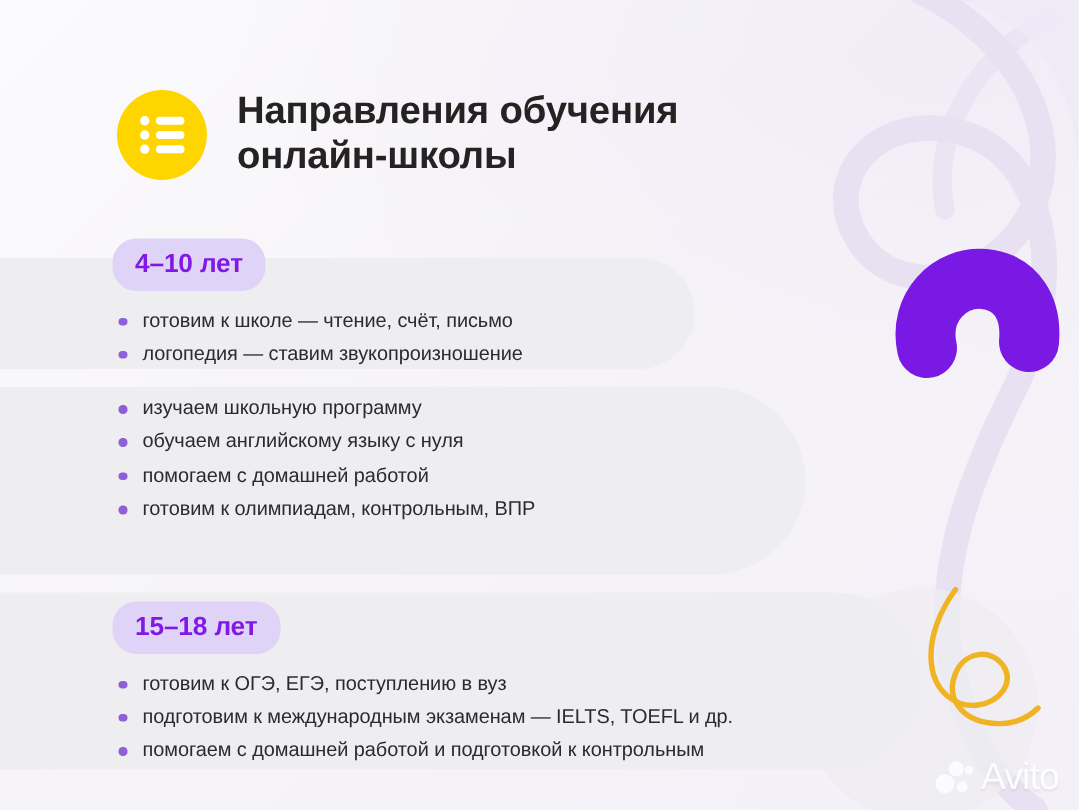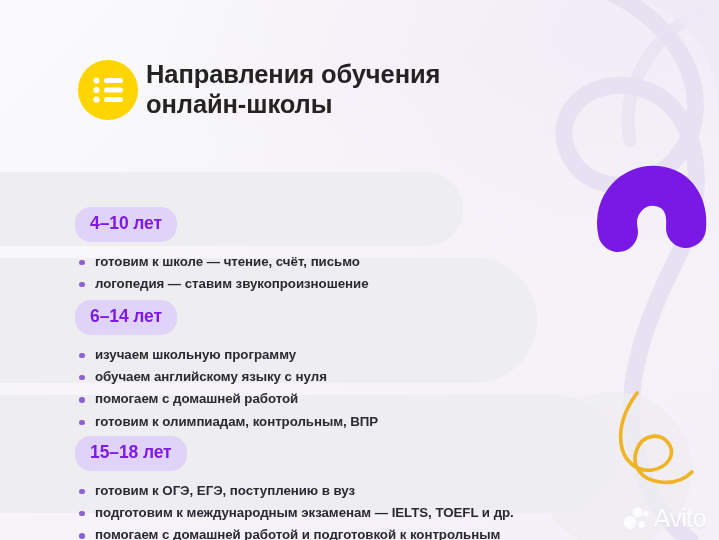--- a/index.html
+++ b/index.html
@@ -37,21 +37,21 @@
   }
   .deco-svg { position:absolute; inset:0; width:719px; height:540px; display:block; }
 
   
   .header {
     position:absolute;
     left:78px;
     top:57px;
     display:flex;
     align-items:flex-start;
-    gap:8px;
+    gap:20px;
     z-index:5;
   }
   .header-icon {
     width:60px;
     height:60px;
     border-radius:50%;
     background:#ffd500;
     flex:0 0 60px;
     display:flex;
     align-items:center;
@@ -74,42 +74,41 @@
   .card {
     position:absolute;
     left:-60px;
     background:#eeedef;
     z-index:3;
   }
   .card-1 { top:172px; width:523px;  height:74px;  border-radius:0 42px 42px 0; }
   .card-2 { top:258px; width:597px;  height:125px; border-radius:0 63px 63px 0; }
   .card-3 { top:395px; width:675px;  height:118px; border-radius:0 60px 60px 0; }
 
-  .section { position:absolute; z-index:6; left:75px;margin-top:48px; }
+  .section { position:absolute; z-index:6; left:75px; }
   .sec-1 { top:159px; }
   .sec-2 { top:252px; }
-  .sec-3 { top:388px; }
+  .sec-3 { top:401px; }
 
   .badge {
     display:inline-block;
     background:#dfd4f7;
     color:#8019e6;
     font-size:17.5px;
     font-weight:700;
     line-height:1;
     padding:8px 15px 9px 15px;
     border-radius:16px;
     letter-spacing:-0.1px;
   }
 
   .bullets {
     list-style:none;
     margin-top:9px;
     padding-left:3px;
-    font-weight:bold;
   }
   .bullets li {
     position:relative;
     padding-left:17px;
     font-size:13.3px;
     line-height:22.4px;
     color:#2b2a32;
     letter-spacing:-0.05px;
     white-space:nowrap;
   }
@@ -202,21 +201,20 @@
 
   <div class="section sec-1">
     <div class="badge">4–10 лет</div>
     <ul class="bullets">
       <li>готовим к школе — чтение, счёт, письмо</li>
       <li>логопедия — ставим звукопроизношение</li>
     </ul>
   </div>
 
   <div class="section sec-2">
-    <div class="badge">6–14 лет</div>
     <ul class="bullets">
       <li>изучаем школьную программу</li>
       <li>обучаем английскому языку с нуля</li>
       <li>помогаем с домашней работой</li>
       <li>готовим к олимпиадам, контрольным, ВПР</li>
     </ul>
   </div>
 
   <div class="section sec-3">
     <div class="badge">15–18 лет</div>

